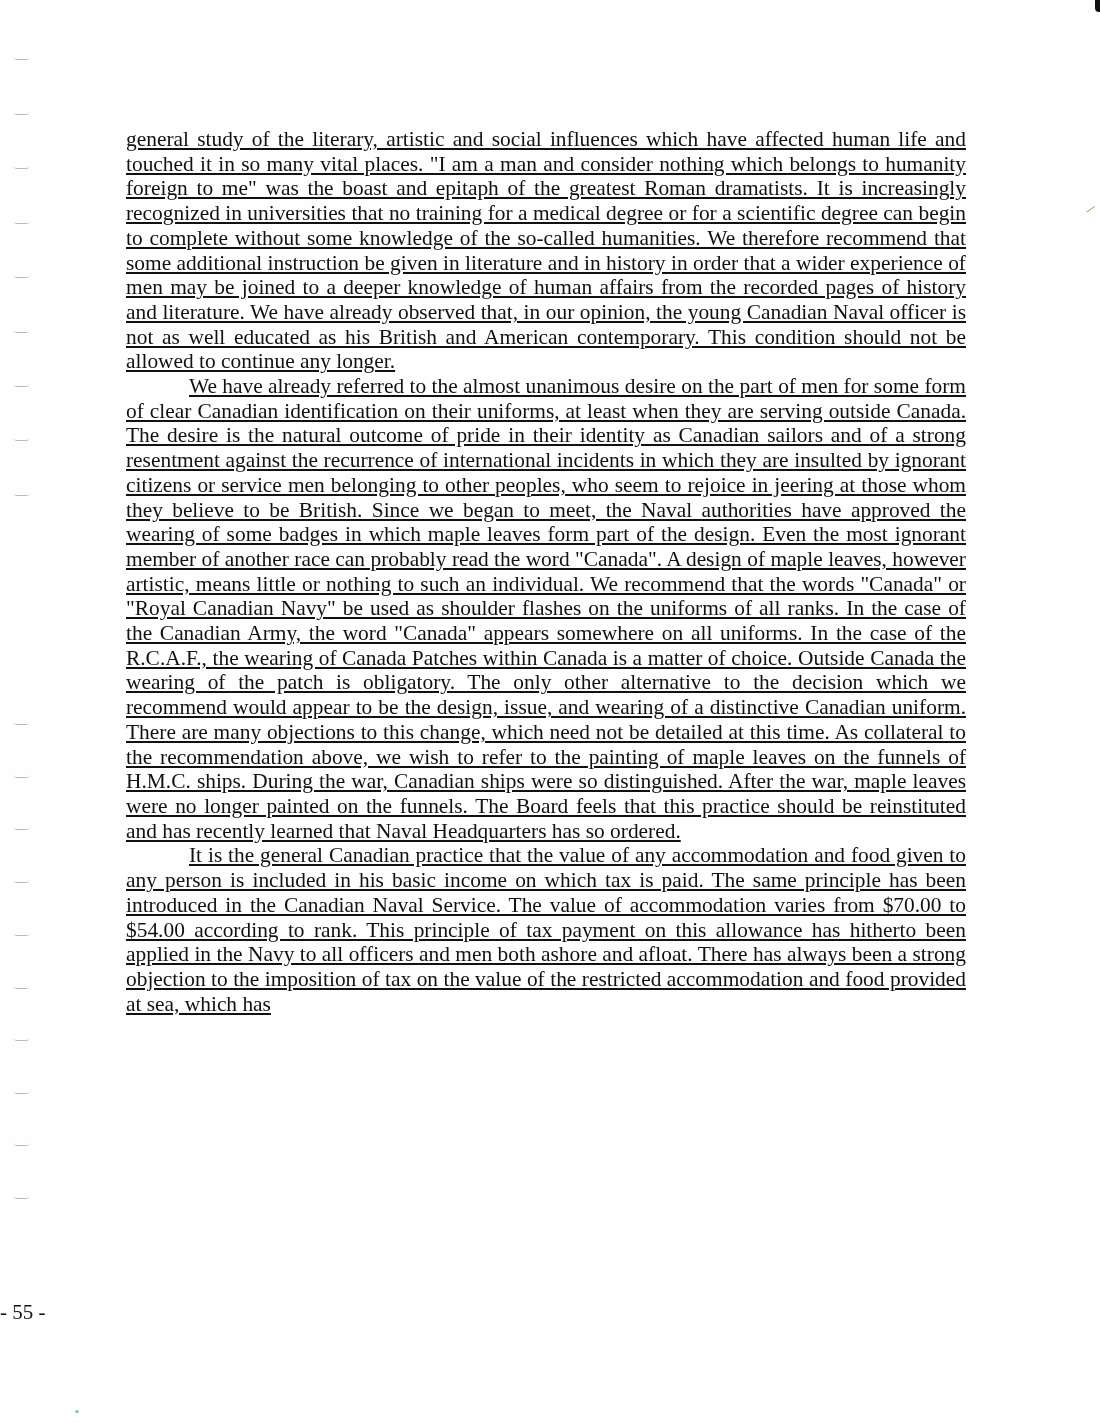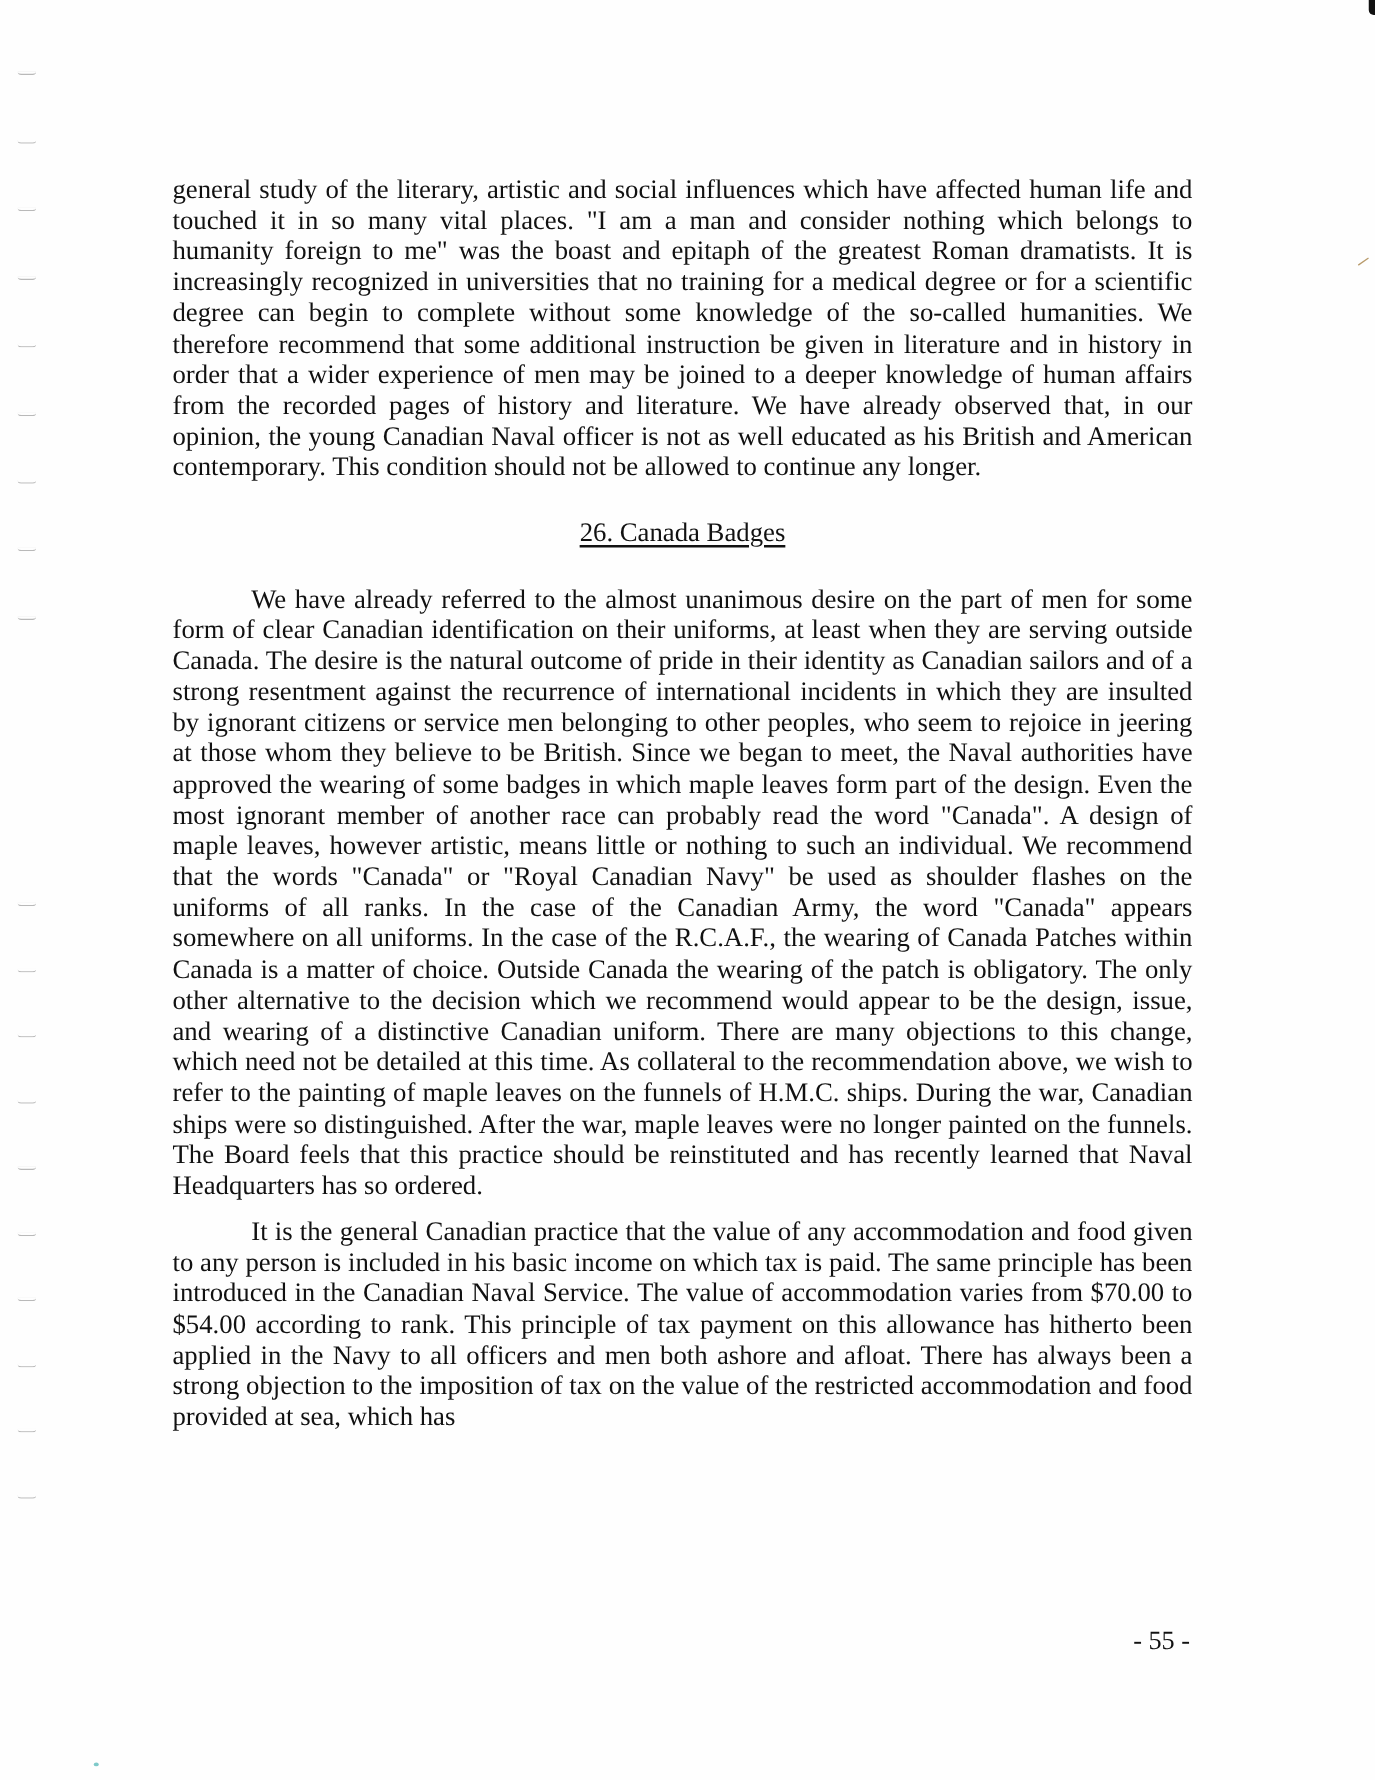--- a/index.html
+++ b/index.html
@@ -23,28 +23,28 @@
   }
   .dot-mark {
     position: absolute; left: 75px; top: 1410px; width: 4px; height: 3px;
     background: #7ec9c9; border-radius: 50%;
   }
   .content {
     position: absolute; left: 126px; top: 127px; width: 840px;
     font-family: "Liberation Serif", "DejaVu Serif", serif;
     font-size: 21.4px; line-height: 24.7px; color: #111;
   }
-  .para { margin: 12px; text-align: justify; }
+  .para { margin: 0; text-align: justify; text-decoration: underline; }
   .para.indent { text-indent: 63px; }
   .heading {
     text-align: center; text-decoration: underline; margin: 28px 0 28px 0;
     text-underline-offset: 3px;
   }
   .page-number {
-    position: absolute; left: 0; width: 952px; top: 1300px; text-align: right;
+    position: absolute; left: 0; width: 952px; top: 1300px; text-align: left;
     font-family: "Liberation Serif", "DejaVu Serif", serif; font-size: 21px; color: #111;
   }
 </style>
 </head>
 <body>
 
 <div class="page">
   <div class="corner-mark"></div>
   <div class="stray-mark"></div>
   <div class="dot-mark"></div>
@@ -67,20 +67,19 @@
     <div class="binding-mark" style="top:986px"></div>
     <div class="binding-mark" style="top:1038px"></div>
     <div class="binding-mark" style="top:1091px"></div>
     <div class="binding-mark" style="top:1143px"></div>
     <div class="binding-mark" style="top:1196px"></div>
   </div>
 
   <div class="content">
     <p class="para">general study of the literary, artistic and social influences which have affected human life and touched it in so many vital places.  "I am a man and consider nothing which belongs to humanity foreign to me" was the boast and epitaph of the greatest Roman dramatists.  It is increasingly recognized in universities that no training for a medical degree or for a scientific degree can begin to complete without some knowledge of the so-called humanities.  We therefore recommend that some additional instruction be given in literature and in history in order that a wider experience of men may be joined to a deeper knowledge of human affairs from the recorded pages of history and literature.  We have already observed that, in our opinion, the young Canadian Naval officer is not as well educated as his British and American contemporary.  This condition should not be allowed to continue any longer.</p>
 
-    <div class="heading">26. Canada Badges</div>
     <p class="para indent">We have already referred to the almost unanimous desire on the part of men for some form of clear Canadian identification on their uniforms, at least when they are serving outside Canada.  The desire is the natural outcome of pride in their identity as Canadian sailors and of a strong resentment against the recurrence of international incidents in which they are insulted by ignorant citizens or service men belonging to other peoples, who seem to rejoice in jeering at those whom they believe to be British.  Since we began to meet, the Naval authorities have approved the wearing of some badges in which maple leaves form part of the design.  Even the most ignorant member of another race can probably read the word "Canada".  A design of maple leaves, however artistic, means little or nothing to such an individual.  We recommend that the words "Canada" or "Royal Canadian Navy" be used as shoulder flashes on the uniforms of all ranks.  In the case of the Canadian Army, the word "Canada" appears somewhere on all uniforms.  In the case of the R.C.A.F., the wearing of Canada Patches within Canada is a matter of choice.  Outside Canada the wearing of the patch is obligatory.  The only other alternative to the decision which we recommend would appear to be the design, issue, and wearing of a distinctive Canadian uniform.  There are many objections to this change, which need not be detailed at this time.  As collateral to the recommendation above, we wish to refer to the painting of maple leaves on the funnels of H.M.C. ships.  During the war, Canadian ships were so distinguished.  After the war, maple leaves were no longer painted on the funnels.  The Board feels that this practice should be reinstituted and has recently learned that Naval Headquarters has so ordered.</p>
 
     <p class="para indent">It is the general Canadian practice that the value of any accommodation and food given to any person is included in his basic income on which tax is paid.  The same principle has been introduced in the Canadian Naval Service.  The value of accommodation varies from $70.00 to $54.00 according to rank.  This principle of tax payment on this allowance has hitherto been applied in the Navy to all officers and men both ashore and afloat.  There has always been a strong objection to the imposition of tax on the value of the restricted accommodation and food provided at sea, which has</p>
   </div>
 
   <div class="page-number">- 55 -</div>
 </div>
 
 </body></html>

